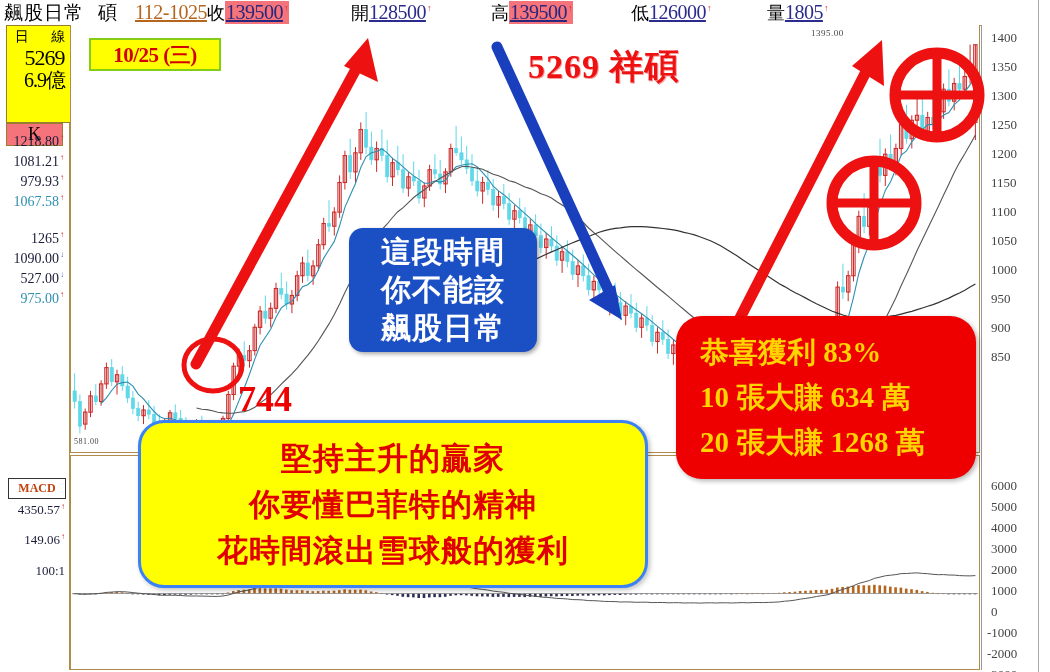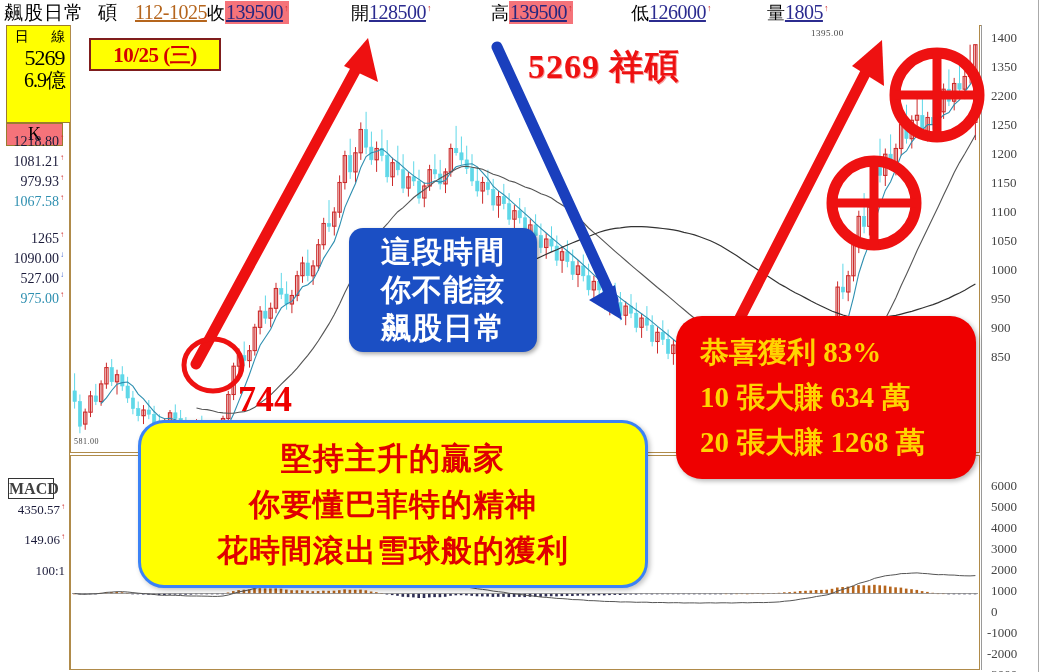--- a/index.html
+++ b/index.html
@@ -67,39 +67,39 @@
   .kbox .kk{
     position:absolute;left:-1px;bottom:-24px;width:57px;height:23px;background:#f5737a;
     border:1px solid #9a7b30;box-sizing:border-box;font-size:18px;line-height:21px;
   }
   .pricelist{position:absolute;right:5px;top:105px;text-align:right;
     font-family:"Liberation Serif",serif;font-size:14px;color:#1b1b3a;line-height:16.5px;}
   .pricelist .c{color:#2e8fb0;}
   .pricelist .up:after{content:"↑";font-size:8px;color:#d03030;vertical-align:super;margin-left:1px;}
   .pricelist .dn:after{content:"↓";font-size:8px;color:#3a5fd0;vertical-align:super;margin-left:1px;}
   .macdlabel{
-    position:absolute;left:8px;top:453px;width:46px;height:21px;background:#fff;
+    position:absolute;left:8px;top:453px;width:58px;height:21px;background:#fff;
     border:1px solid #333;box-sizing:border-box;text-align:center;
-    font-family:"Liberation Serif",serif;font-size:16px;line-height:19px;color:#404040;font-weight:700;
+    font-family:"Liberation Serif",serif;font-size:12px;line-height:19px;color:#c2410c;font-weight:700;
   }
   .macdvals{position:absolute;right:4px;top:477px;text-align:right;
     font-family:"Liberation Serif",serif;font-size:13px;color:#1b1b3a;}
   .macdvals div{margin-bottom:14px;}
   .macdvals .up:after{content:"↑";font-size:8px;color:#d03030;vertical-align:super;margin-left:1px;}
 
   
   .axtick{
     position:absolute;left:9px;font-family:"Liberation Serif",serif;
     font-size:13px;color:#444;white-space:nowrap;
   }
 
   
   .datebox{
     position:absolute;left:89px;top:38px;width:132px;height:33px;
-    background:#ffff00;border:2px solid #7f1d1d;box-sizing:border-box;
+    background:#ffff00;border:2px solid #84cc16;box-sizing:border-box;
     display:flex;align-items:center;justify-content:center;
     font-family:"Liberation Serif",serif;font-weight:700;font-size:21px;color:#d40000;
     letter-spacing:-0.5px;
   }
   .bigtitle{
     position:absolute;left:528px;top:44px;
     font-family:"Liberation Serif",serif;font-weight:700;font-size:34px;color:#ee1111;
     letter-spacing:1px;text-shadow:1px 1px 0 #f7a0a0;
   }
   .bluebox{
@@ -191,21 +191,21 @@
       <div>100:1</div>
     </div>
   </div>
 
   <div id="priceframe"></div>
   <div id="macdframe"></div>
 
   <div id="rightaxis">
     <div class="axtick" style="top:5px">1400</div>
     <div class="axtick" style="top:34px">1350</div>
-    <div class="axtick" style="top:63px">2200</div>
+    <div class="axtick" style="top:63px">1300</div>
     <div class="axtick" style="top:92px">1250</div>
     <div class="axtick" style="top:121px">1200</div>
     <div class="axtick" style="top:150px">1150</div>
     <div class="axtick" style="top:179px">1100</div>
     <div class="axtick" style="top:208px">1050</div>
     <div class="axtick" style="top:237px">1000</div>
     <div class="axtick" style="top:266px">950</div>
     <div class="axtick" style="top:295px">900</div>
     <div class="axtick" style="top:324px">850</div>
 

